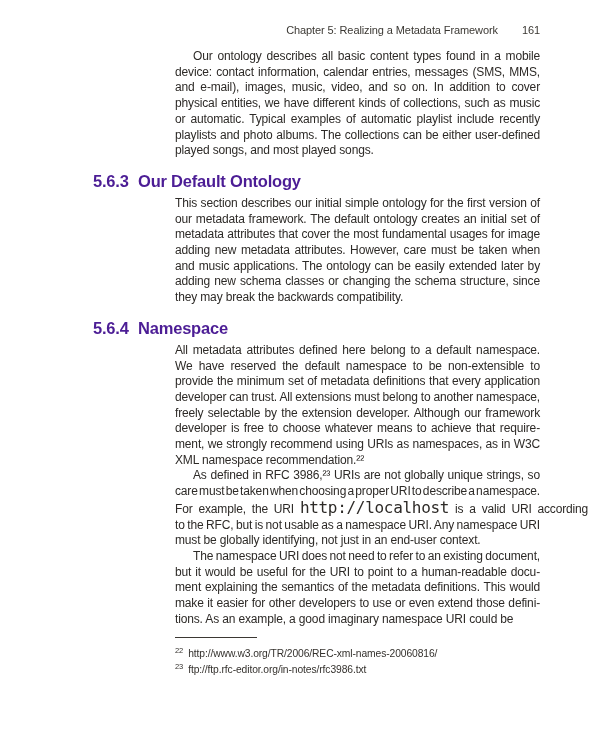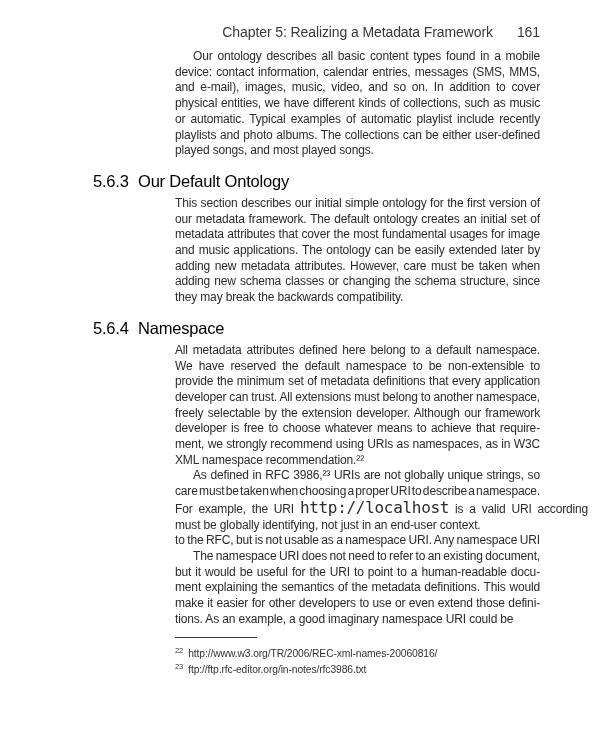--- a/index.html
+++ b/index.html
@@ -7,33 +7,33 @@
   body {
     background:#ffffff;
     font-family:"Liberation Sans", sans-serif;
     color:#2d2a27;
     position:relative;
     overflow:hidden;
   }
   .running-head {
     position:absolute; top:24px; left:0; right:60px;
     display:flex; justify-content:flex-end; align-items:baseline; gap:24px;
-    font-size:14px; letter-spacing:-0.1px; color:#3b3833;
+    font-size:11px; letter-spacing:-0.1px; color:#3b3833;
   }
   .content { position:absolute; left:93px; top:49px; width:447px; }
   .para {
     margin-left:82px; width:365px;
     font-size:12px; line-height:15.7px; letter-spacing:-0.15px;
   }
   .line { white-space:nowrap; text-align:left; }
   .first-indent { padding-left:18px; }
   .heading {
     display:flex; align-items:flex-end;
-    font-weight:normal; font-size:16.5px; letter-spacing:-0.2px;
-    color:#000000; margin:13px 0 5px 0;
+    font-weight:bold; font-size:16.5px; letter-spacing:-0.2px;
+    color:#4c1d95; margin:13px 0 5px 0;
   }
   .h-num { width:45px; flex:none; }
   code {
     font-family:"DejaVu Sans Mono", monospace;
     font-size:16px; letter-spacing:-0.3px;
   }
   .footnotes { margin-left:82px; margin-top:9px; }
   .fn-rule { width:82px; border-top:1.5px solid #3b3833; margin-bottom:6px; }
   .footnote { font-size:10.3px; line-height:13.5px; letter-spacing:-0.1px; color:#34312d; }
   .footnote sup { font-size:7.5px; margin-right:5px; }
@@ -58,22 +58,22 @@
         <div class="line"><span>played songs, and most played songs.</span></div>
       </div>
       <div class="heading">
         <span class="h-num">5.6.3</span>
         <span>Our Default Ontology</span>
       </div>
       <div class="para">
         <div class="line"><span style="word-spacing: 0.370739px;">This section describes our initial simple ontology for the first version of</span></div>
         <div class="line"><span style="word-spacing: 0.751563px;">our metadata framework. The default ontology creates an initial set of</span></div>
         <div class="line"><span style="word-spacing: 0.256944px;">metadata attributes that cover the most fundamental usages for image</span></div>
+        <div class="line"><span style="word-spacing: 1.44965px;">adding new metadata attributes. However, care must be taken when</span></div>
         <div class="line"><span style="word-spacing: 0.91875px;">and music applications. The ontology can be easily extended later by</span></div>
-        <div class="line"><span style="word-spacing: 1.44965px;">adding new metadata attributes. However, care must be taken when</span></div>
         <div class="line"><span style="word-spacing: 0.949653px;">adding new schema classes or changing the schema structure, since</span></div>
         <div class="line"><span>they may break the backwards compatibility.</span></div>
       </div>
       <div class="heading">
         <span class="h-num">5.6.4</span>
         <span>Namespace</span>
       </div>
       <div class="para">
         <div class="line"><span style="word-spacing: 1.6441px;">All metadata attributes defined here belong to a default namespace.</span></div>
         <div class="line"><span style="word-spacing: 3.06944px;">We have reserved the default namespace to be non-extensible to</span></div>
@@ -81,22 +81,22 @@
         <div class="line"><span style="word-spacing: -0.171875px;">developer can trust. All extensions must belong to another namespace,</span></div>
         <div class="line"><span style="word-spacing: 1.12109px;">freely selectable by the extension developer. Although our framework</span></div>
         <div class="line"><span style="word-spacing: 1.35px;">developer is free to choose whatever means to achieve that require-</span></div>
         <div class="line"><span style="word-spacing: 0.229687px;">ment, we strongly recommend using URIs as namespaces, as in W3C</span></div>
         <div class="line"><span>XML namespace recommendation.²²</span></div>
       </div>
       <div class="para">
         <div class="line first-indent"><span style="word-spacing: 0.549716px;">As defined in RFC 3986,²³ URIs are not globally unique strings, so</span></div>
         <div class="line"><span style="word-spacing: -1.89453px; text-align: center;">care must be taken when choosing a proper URI to describe a namespace.</span></div>
         <div class="line"><span style="word-spacing: 2.66146px;">For example, the URI <code>http://localhost</code> is a valid URI according</span></div>
+        <div class="line"><span style="word-spacing: -0.652644px;">to the RFC, but is not usable as a namespace URI. Any namespace URI</span></div>
         <div class="line"><span>must be globally identifying, not just in an end-user context.</span></div>
-        <div class="line"><span style="word-spacing: -0.652644px;">to the RFC, but is not usable as a namespace URI. Any namespace URI</span></div>
       </div>
       <div class="para">
         <div class="line first-indent"><span style="word-spacing: -0.678977px;">The namespace URI does not need to refer to an existing document,</span></div>
         <div class="line"><span style="word-spacing: 0.855769px;">but it would be useful for the URI to point to a human-readable docu-</span></div>
         <div class="line"><span style="word-spacing: 0.668403px;">ment explaining the semantics of the metadata definitions. This would</span></div>
         <div class="line"><span style="word-spacing: 0.286458px;">make it easier for other developers to use or even extend those defini-</span></div>
         <div class="line"><span>tions. As an example, a good imaginary namespace URI could be</span></div>
       </div>
     </div>
 

